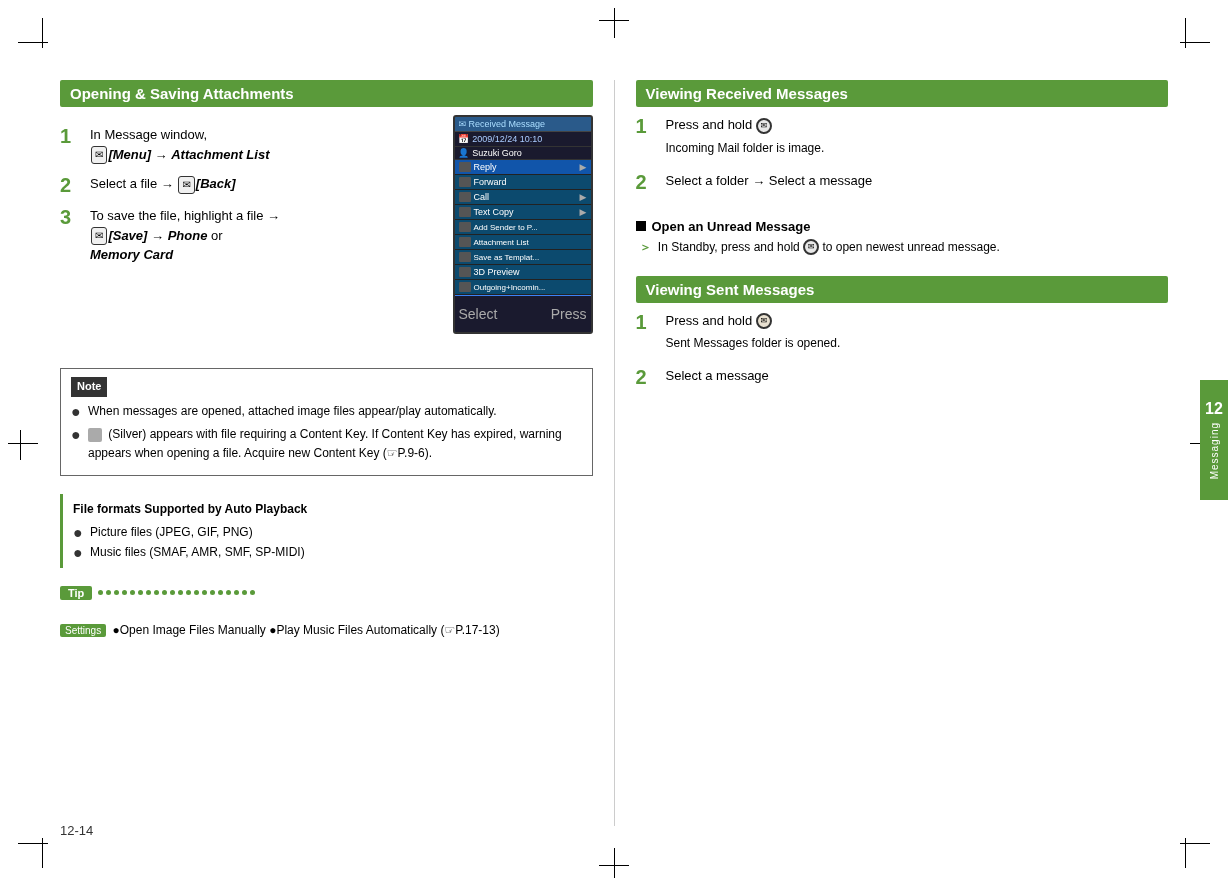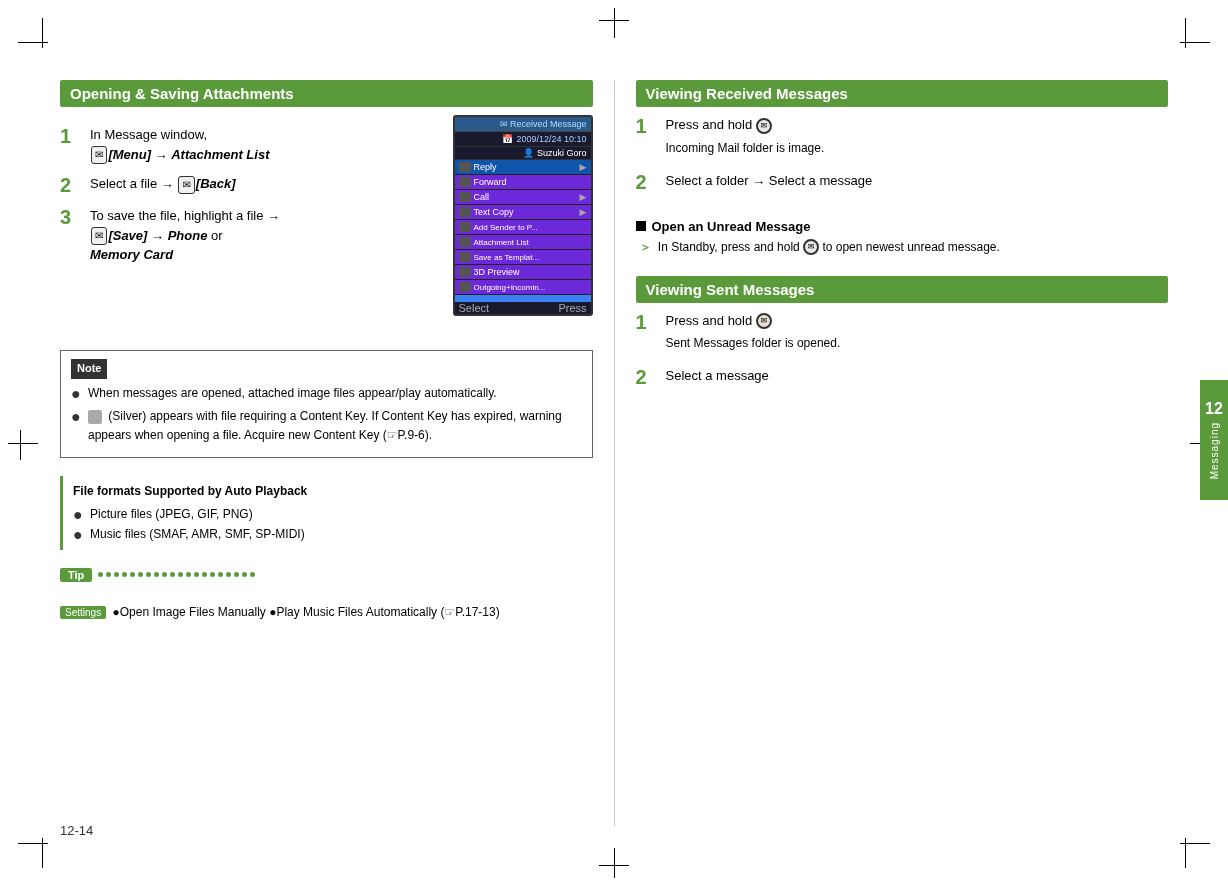--- a/index.html
+++ b/index.html
@@ -136,29 +136,28 @@
       font-size: 10px;
       line-height: 16px;
       vertical-align: middle;
       background: #f0f0f0;
       margin: 0 1px;
     }
 
     
     .phone-screen {
       width: 140px;
-      background: #6d28d9;
+      background: #0c4a6e;
       border: 2px solid #333;
       font-size: 10px;
       color: #fff;
       margin-left: auto;
       margin-top: -10px;
       border-radius: 3px;
       overflow: hidden;
-      text-align: right;
     }
     .phone-screen .screen-title {
       background: #2a5a8a;
       color: #aaddff;
       padding: 2px 4px;
       font-size: 9px;
       border-bottom: 1px solid #444;
     }
     .phone-screen .screen-date {
       background: #1a1a2e;
@@ -193,25 +192,25 @@
       display: inline-block;
       border-radius: 1px;
     }
     .phone-screen .menu-item .arrow-right {
       margin-left: auto;
       color: #aaa;
     }
     .phone-screen .screen-bottom {
       background: #1a1a2e;
       color: #aaa;
-      padding: 0 4px;
-      font-size: 11px;
+      padding: 10px 4px;
+      font-size: 14px;
       display: flex;
       justify-content: space-between;
-      border-top: 7px solid #3b82f6;
+      border-top: 1px solid #3b82f6;
     }
 
     
     .left-section-main {
       display: flex;
       gap: 10px;
     }
     .left-steps {
       flex: 1;
     }

